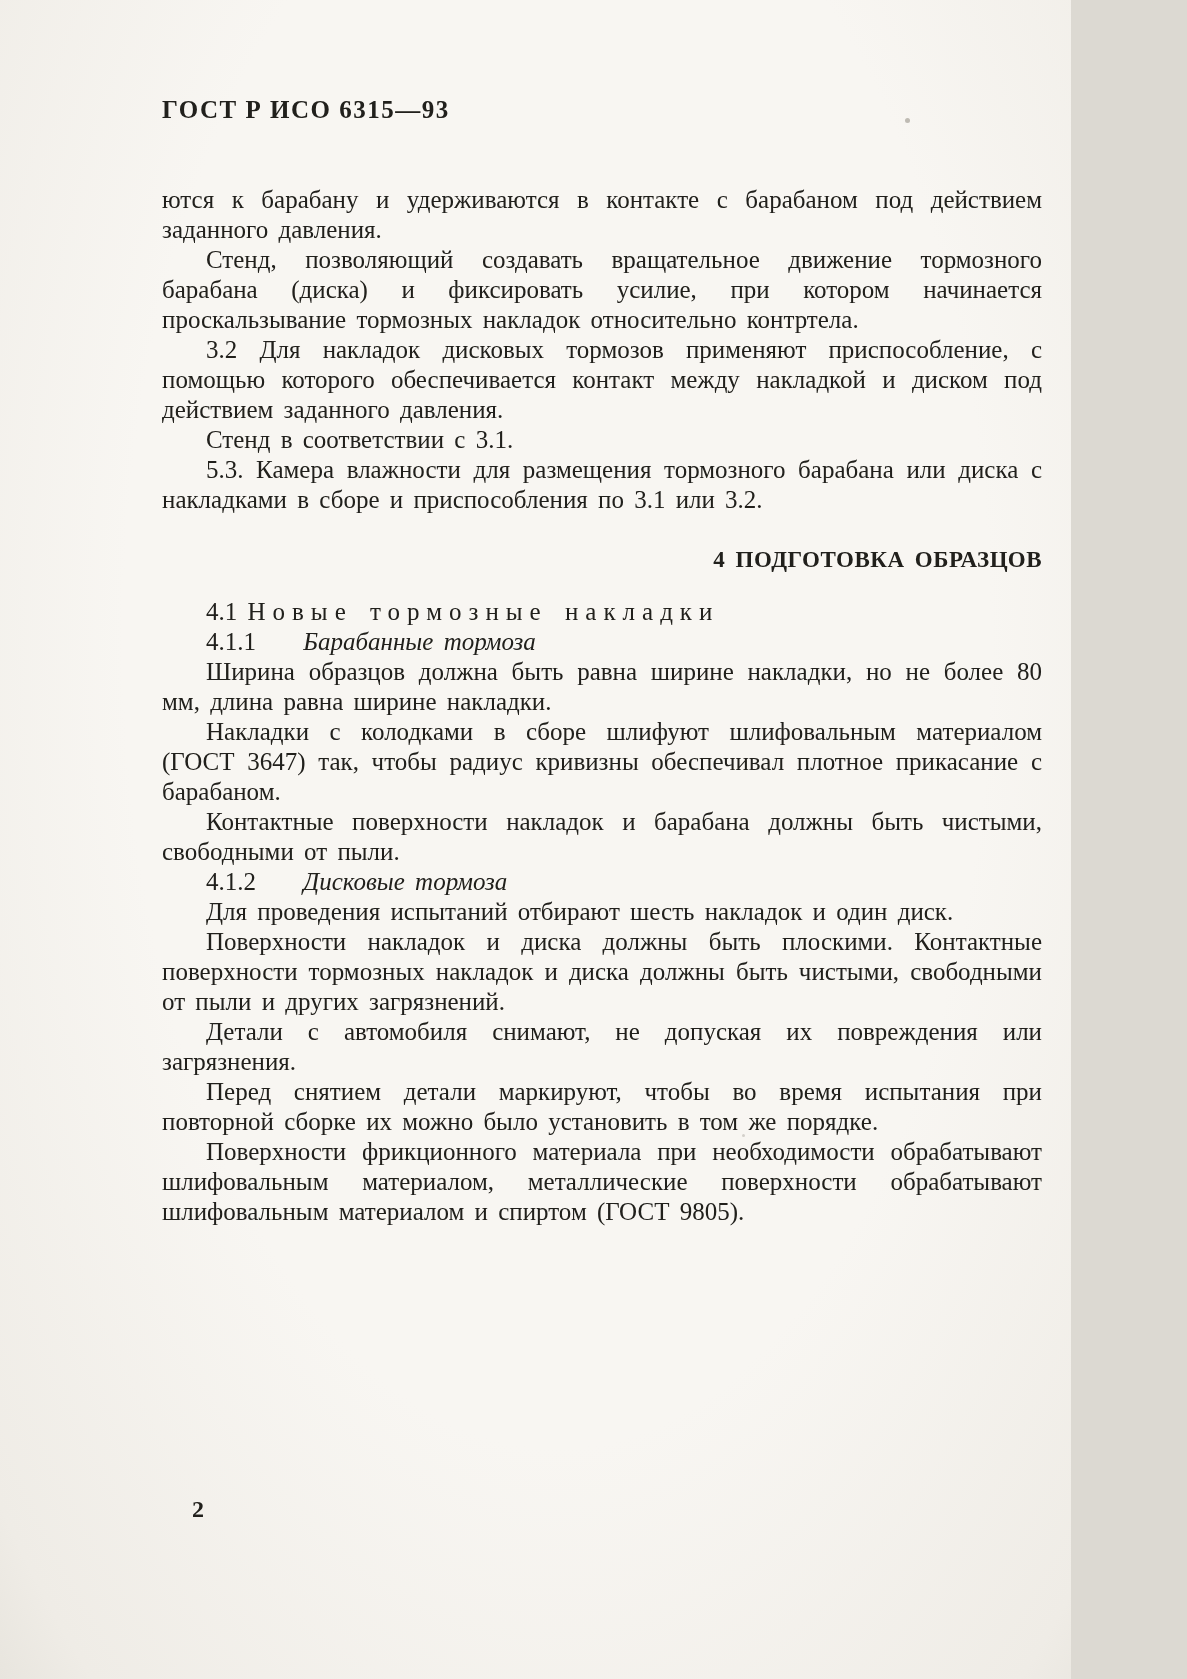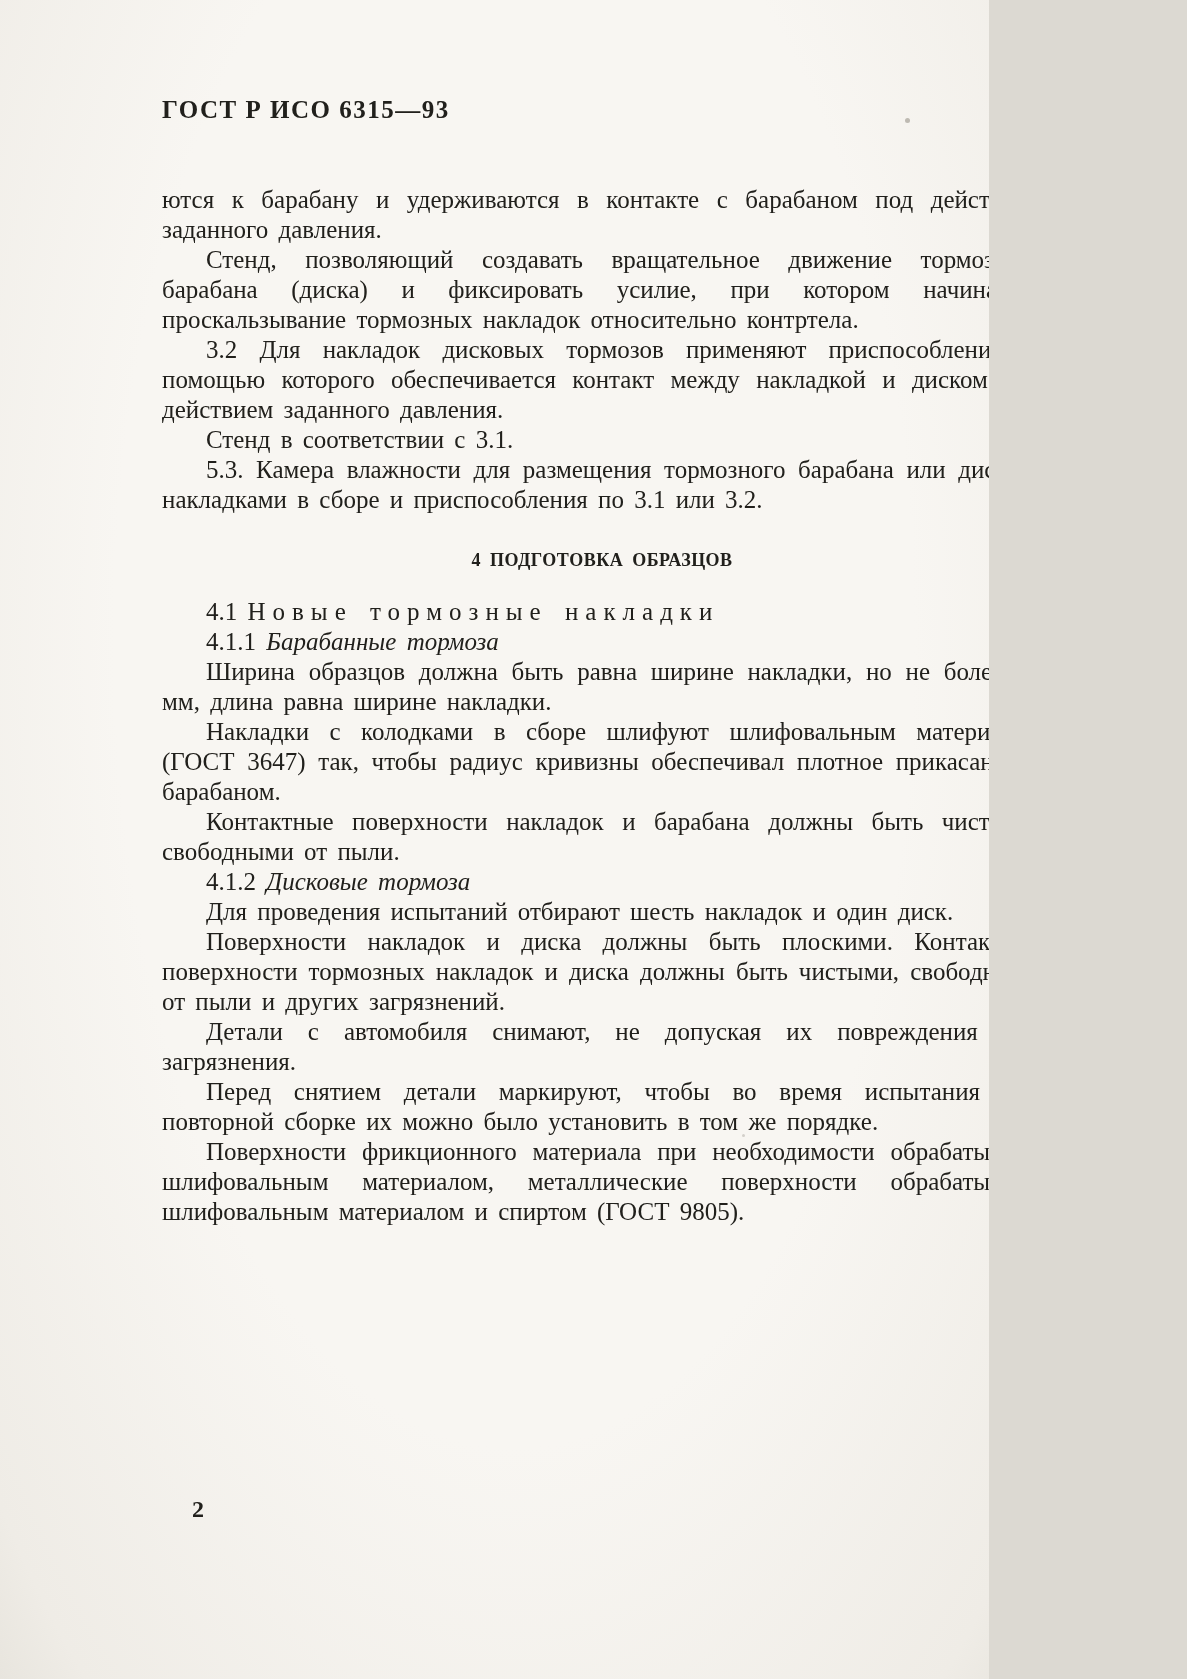--- a/index.html
+++ b/index.html
@@ -5,21 +5,21 @@
   * { box-sizing: border-box; }
   html, body { margin: 0; padding: 0; }
   body {
     width: 1187px;
     height: 1679px;
     background: #dcd9d2;
     font-family: "Liberation Serif", "DejaVu Serif", serif;
   }
   .page {
     position: relative;
-    width: 989px;
+    width: 1071px;
     height: 1679px;
     overflow: hidden;
     background: radial-gradient(ellipse at 52% 38%, #f8f6f2 55%, #efece6 92%, #e8e5de 100%);
     color: #21201c;
     font-family: Liberation Serif, serif;
   }
   .doc-header {
     position: absolute;
     top: 96px;
     left: 162px;
@@ -35,29 +35,29 @@
     width: 880px;
     font-size: 25px;
     line-height: 30px;
     text-align: justify;
     word-spacing: 4px;
     hyphens: auto;
   }
   p.para { margin: 0; text-indent: 44px; }
   p.para.no-indent { text-indent: 0; margin-top: 37px; }
   .sec-heading {
-    font-size: 18px;
+    font-size: 23px;
     font-weight: 700;
-    text-align: center;
+    text-align: right;
     letter-spacing: 0.5px;
     margin: 30px 0 22px 0;
     text-indent: 0;
   }
   .spaced { letter-spacing: 7px; }
-  .ital { font-style: italic; }
+  .ital { font-style: italic; margin-left: 37px; }
   .num { font-style: normal; margin-top: 13px; }
   .page-num {
     position: absolute;
     top: 1496px;
     left: 192px;
     font-size: 24px;
     font-weight: 700;
   }
   .speck {
     position: absolute;

